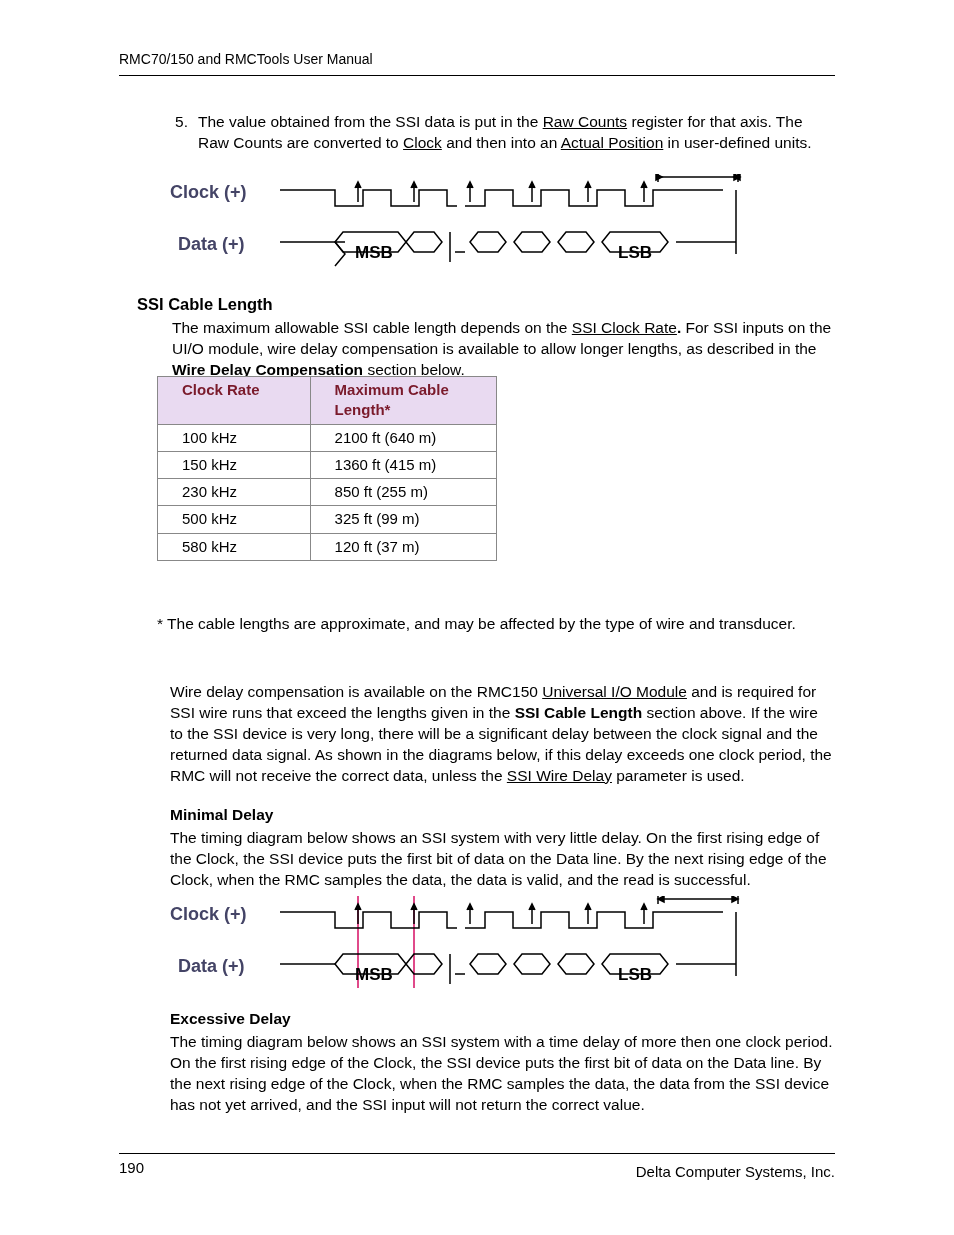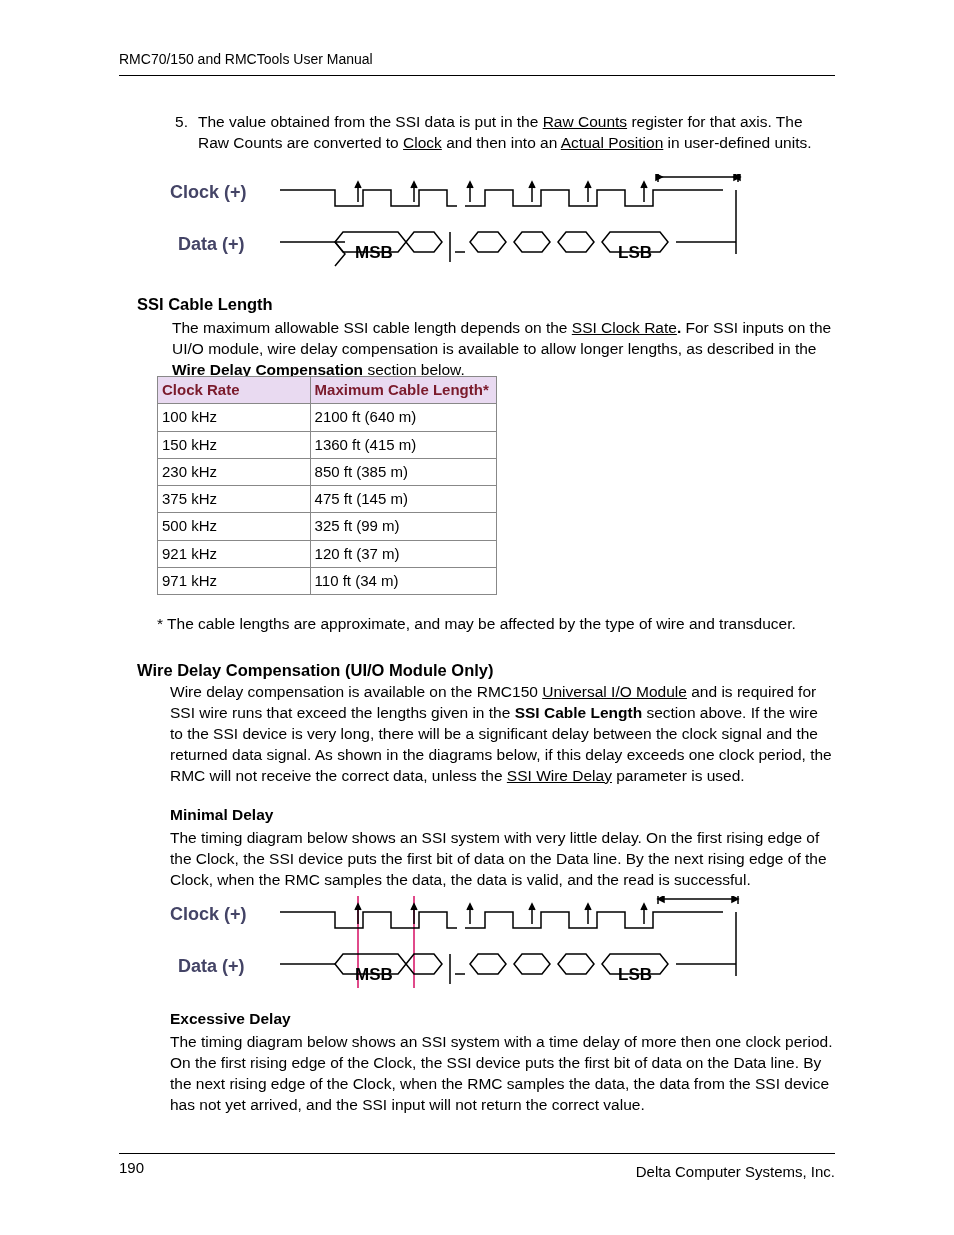--- a/index.html
+++ b/index.html
@@ -30,21 +30,21 @@
   h3 { margin:0; font-size:16.5px; font-weight:bold; }
   h4 { margin:0; font-size:15.5px; font-weight:bold; }
 
   table.cable {
     border-collapse: collapse;
     width: 340px;
     font-size:15px;
   }
   table.cable th, table.cable td {
     border: 1px solid #888;
-    padding: 3px 4px;
+    padding: 3px 24px;
     text-align: left;
     vertical-align: top;
   }
   table.cable th {
     background: #e9daf1;
     color: #7a1a2b;
     font-weight: bold;
   }
 
   
@@ -155,46 +155,35 @@
           <tr>
             <td>100 kHz</td>
             <td>2100 ft (640 m)</td>
           </tr>
           <tr>
             <td>150 kHz</td>
             <td>1360 ft (415 m)</td>
           </tr>
           <tr>
             <td>230 kHz</td>
-            <td>850 ft (385 m)</td>
-          </tr>
-          <tr>
-            <td>375 kHz</td>
-            <td>475 ft (145 m)</td>
+            <td>850 ft (255 m)</td>
           </tr>
           <tr>
             <td>500 kHz</td>
             <td>325 ft (99 m)</td>
           </tr>
           <tr>
-            <td>921 kHz</td>
+            <td>580 kHz</td>
             <td>120 ft (37 m)</td>
-          </tr>
-          <tr>
-            <td>971 kHz</td>
-            <td>110 ft (34 m)</td>
           </tr>
         </tbody>
     </table>
   </div>
   <div style="position:absolute; left:157px; right:119px; top:614px;">* The cable lengths are approximate, and may be affected by the type of wire and transducer.</div>
 
-  <div class="h3-col" style="top:659px;">
-      <h3>Wire Delay Compensation (UI/O Module Only)</h3>
-    </div>
   <div class="body-col" style="top:682px;">
     <p style="margin:0;">
       <span>Wire delay compensation is available on the RMC150 </span><span class="u">Universal I/O Module</span><span> and is required for SSI wire runs that exceed the lengths given in the </span><span class="b">SSI Cable Length</span><span> section above. If the wire to the SSI device is very long, there will be a significant delay between the clock signal and the returned data signal. As shown in the diagrams below, if this delay exceeds one clock period, the RMC will not receive the correct data, unless the </span><span class="u">SSI Wire Delay</span><span> parameter is used.</span>
     </p>
   </div>
 
   <div class="body-col" style="top:805px;">
       <h4>Minimal Delay</h4>
     </div>
   <div class="body-col" style="top:828px;">

